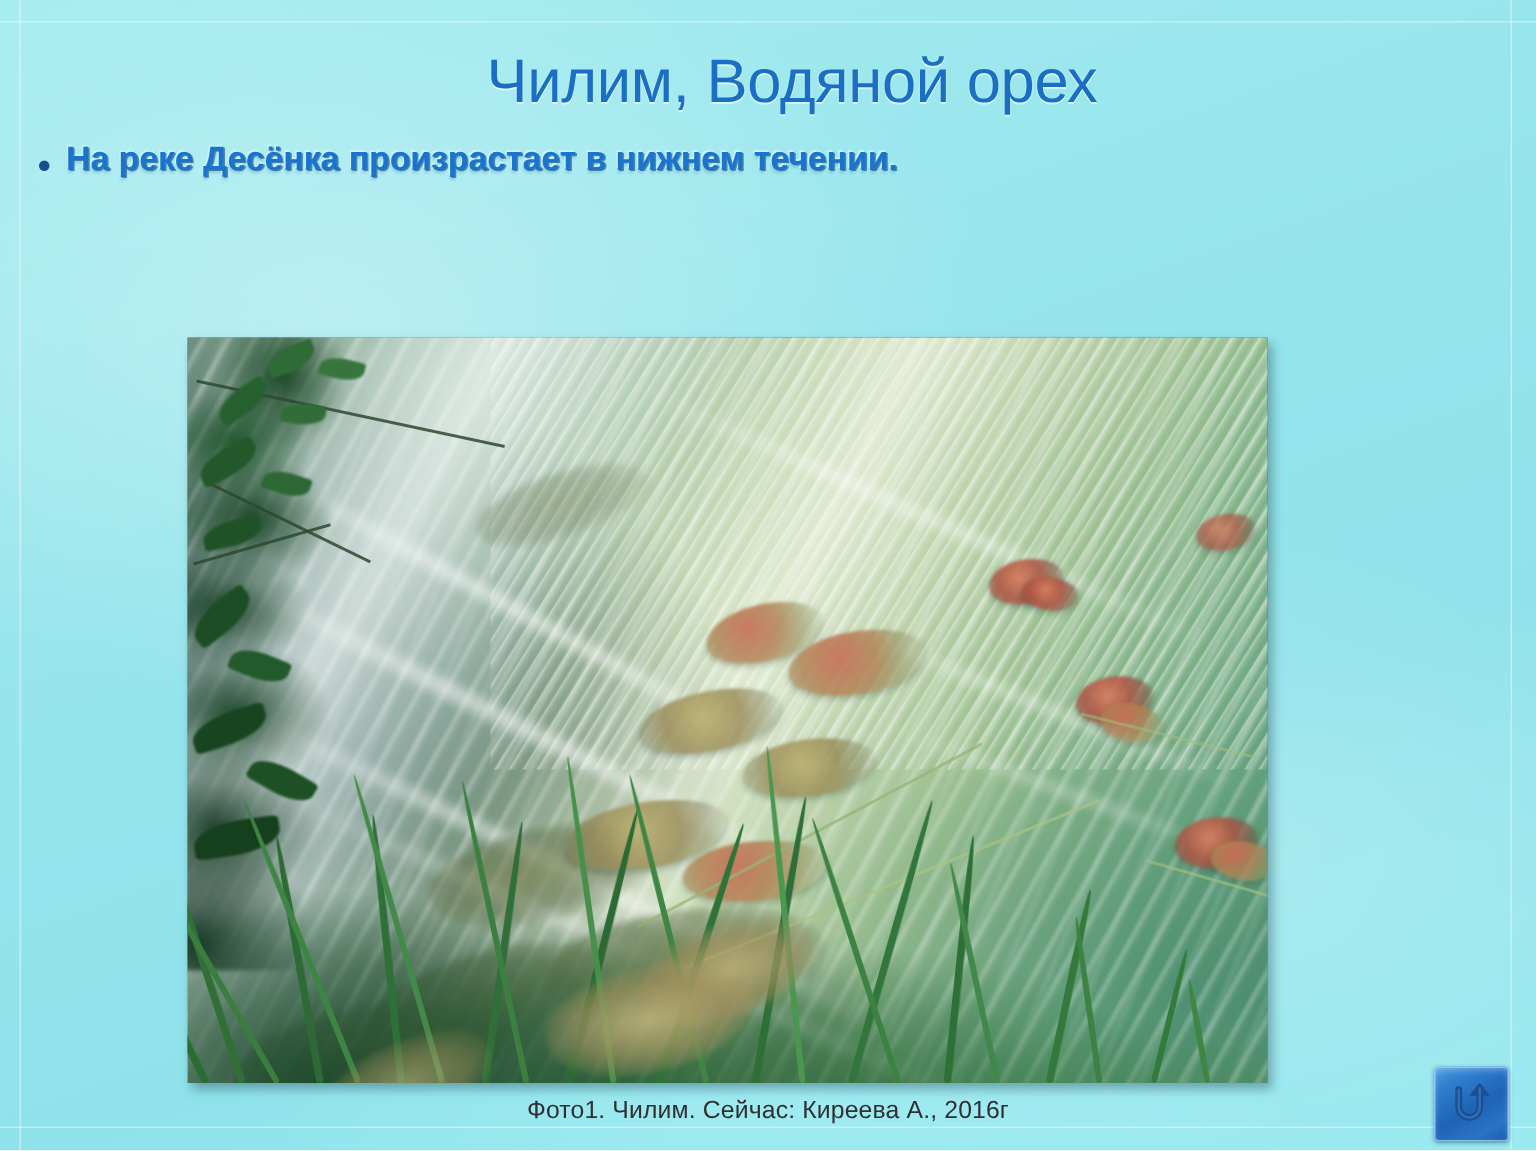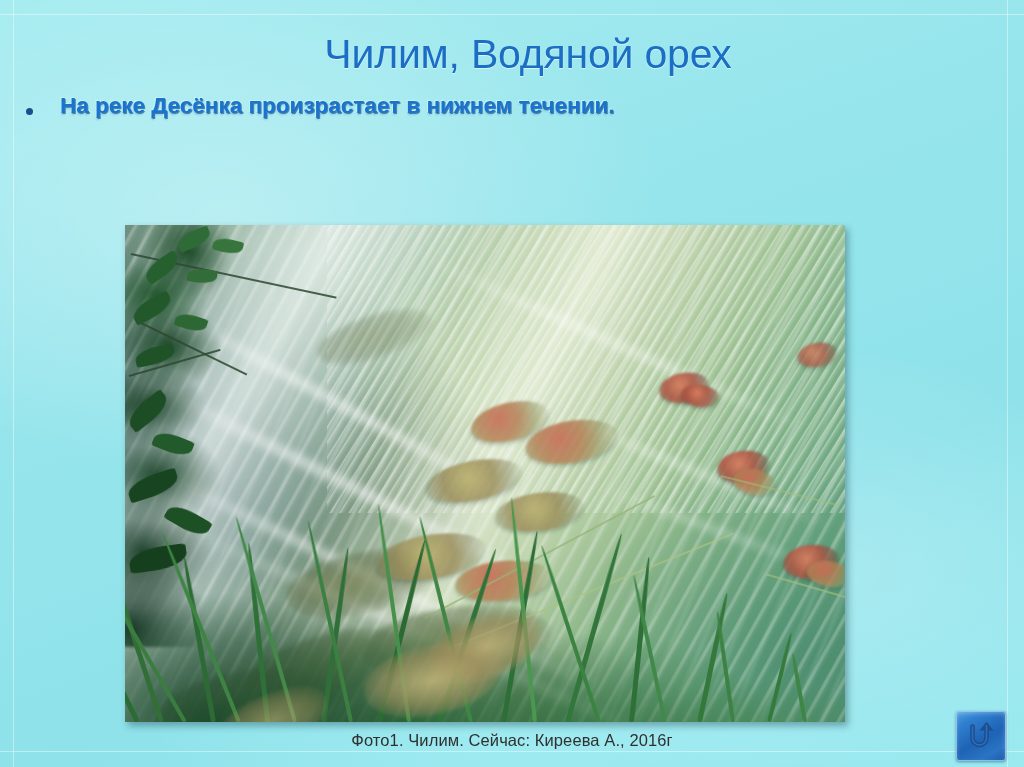--- a/index.html
+++ b/index.html
@@ -88,21 +88,21 @@
     font-size: 22.6px;
     font-weight: bold;
     line-height: 1.285;
     color: #1a74ce;
     letter-spacing: -0.05px;
     text-shadow:
        1px  1px 0 rgba(12, 58, 120, 0.55),
       -1px -1px 0 rgba(200, 245, 252, 0.85),
        0px  2px 2px rgba(20, 80, 150, 0.22);
   }
-  .bullet-row.second .bullet-text { line-height: 1.2; margin-left: 16px; }
+  .bullet-row.second .bullet-text { line-height: 1.2; }
   .bullet-row.second { margin-top: 8px; }
 
   
   .photo-wrap {
     position: absolute;
     left: 125px;
     top: 225px;
     width: 720px;
     height: 497px;
     box-shadow: 3px 4px 7px rgba(25, 60, 70, 0.40);

